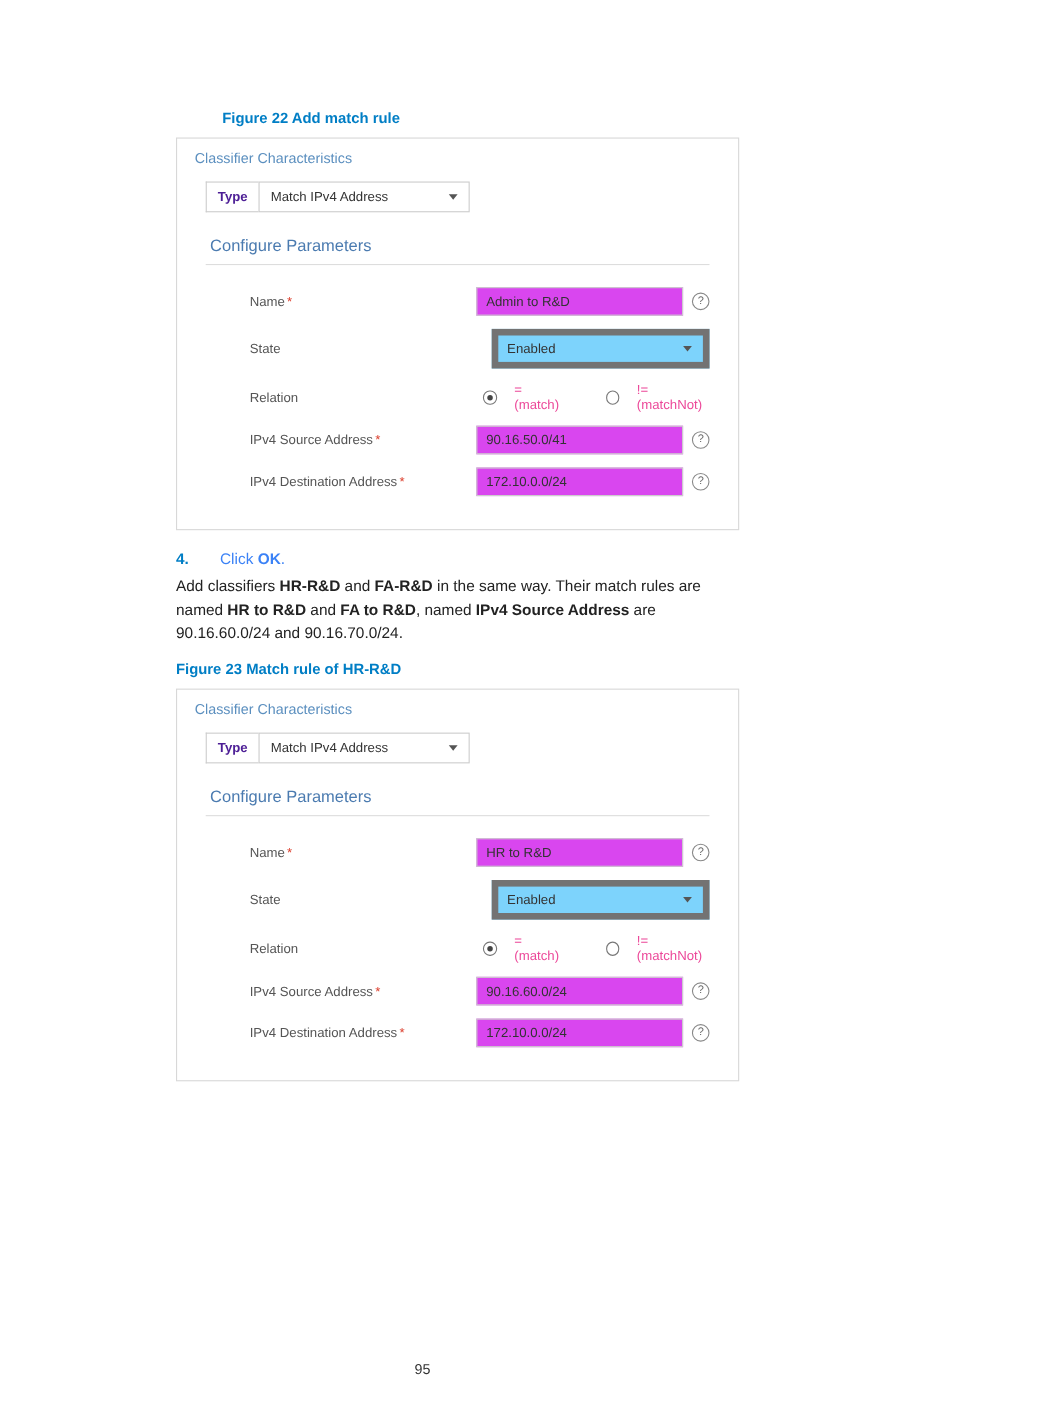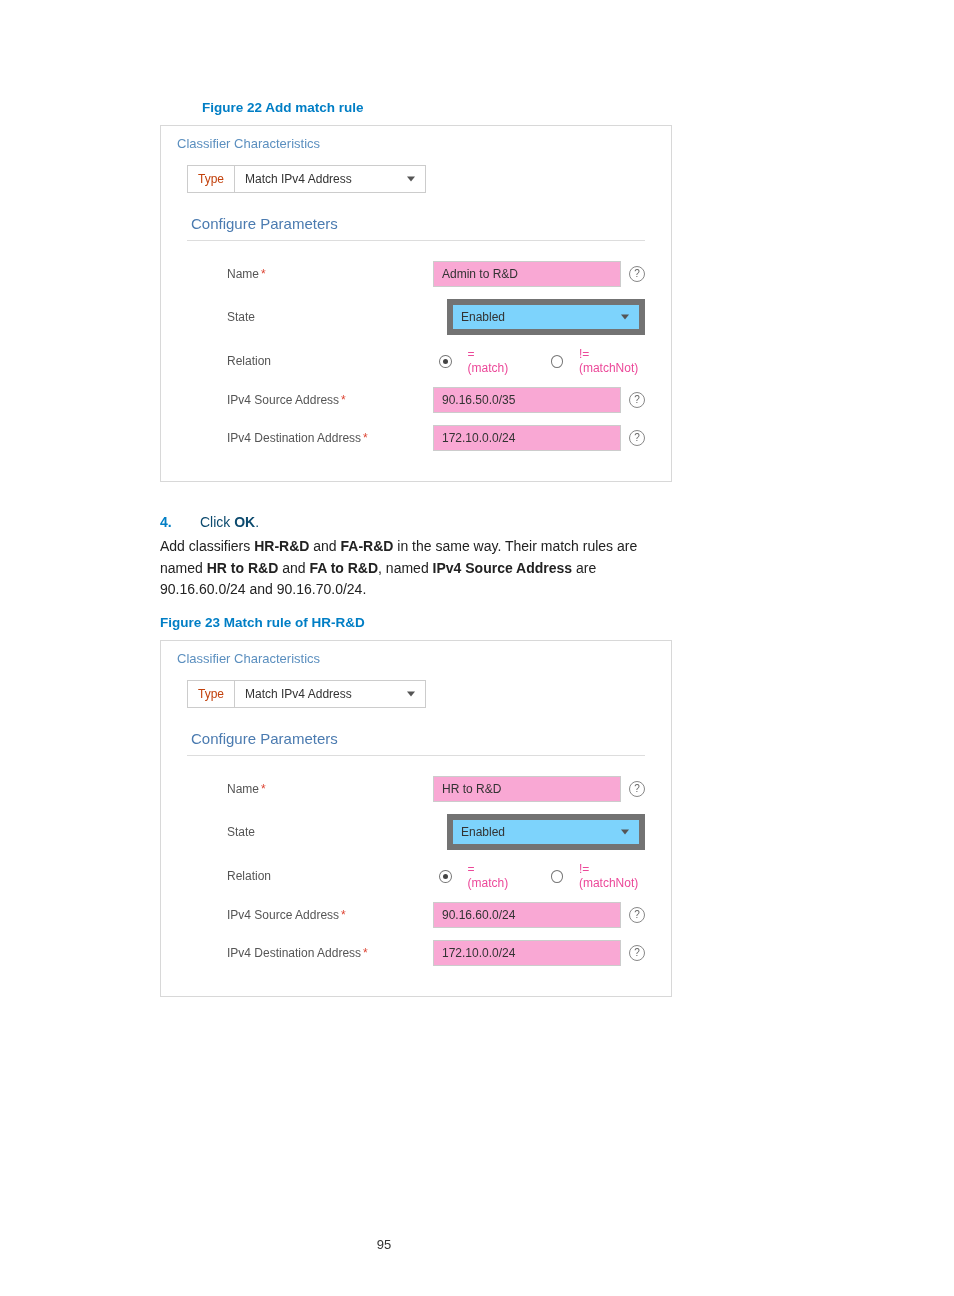--- a/index.html
+++ b/index.html
@@ -20,41 +20,42 @@
   }
   .fig-caption {
     color: #007ec5;
     font-weight: bold;
     font-size: 13.5px;
     margin: 0 0 10px 42px;
   }
   .panel {
     border: 1px solid #d8d8d8;
     padding: 4px 14px 18px 14px;
-    margin-bottom: 32px;
+    margin-bottom: 18px;
   }
   .panel-title {
     color: #5b8fbf;
     font-size: 13px;
     padding: 6px 0 14px 2px;
   }
   .type-row {
     display: flex;
     align-items: stretch;
     margin: 0 12px 22px 12px;
   }
   .type-label {
     border: 1px solid #ccc;
     border-right: none;
     padding: 6px 10px;
     background: #fff;
-    color: #c2410c;
-    font-size: 12px;
-    display: flex;
-    align-items: center;
+    color: #4c1d95;
+    font-size: 12px;
+    display: flex;
+    align-items: center;
+    font-weight: bold;
   }
   .type-select {
     border: 1px solid #ccc;
     padding: 6px 30px 6px 10px;
     font-size: 12px;
     color: #333;
     position: relative;
     min-width: 150px;
     display: flex;
     align-items: center;
@@ -97,21 +98,21 @@
     display: flex;
     align-items: center;
     gap: 8px;
   }
   .text-input {
     border: 1px solid #ccc;
     padding: 5px 8px;
     font-size: 12px;
     color: #333;
     width: 170px;
-    background: #f9a8d4;
+    background: #d946ef;
   }
   .select-input {
     border: 6px solid #737373;
     padding: 5px 8px;
     font-size: 12px;
     color: #333;
     width: 170px;
     position: relative;
     background: #7dd3fc;
   }
@@ -153,21 +154,21 @@
   }
   .step-num {
     width: 40px;
     color: #007ec5;
     font-weight: bold;
     font-size: 14px;
   }
   .step-body {
     flex: 1;
     font-size: 14px;
-    color: #0c4a6e;
+    color: #3b82f6;
   }
   .body-para {
     font-size: 14px;
     line-height: 1.55;
     margin: 4px 0 14px 0;
     color: #222;
   }
   .body-para b, .step-body b { font-weight: bold; }
   .page-num {
     position: absolute;
@@ -232,21 +233,21 @@
             <span>!=(matchNot)</span>
           </div>
         </div>
       </div>
 
       <div class="form-row">
         <div class="form-label">
           <span>IPv4 Source Address</span><span class="req">*</span>
         </div>
         <div class="form-field">
-          <div class="text-input">90.16.50.0/35</div>
+          <div class="text-input">90.16.50.0/41</div>
           <div class="help">?</div>
         </div>
       </div>
 
       <div class="form-row">
         <div class="form-label">
           <span>IPv4 Destination Address</span><span class="req">*</span>
         </div>
         <div class="form-field">
           <div class="text-input">172.10.0.0/24</div>

